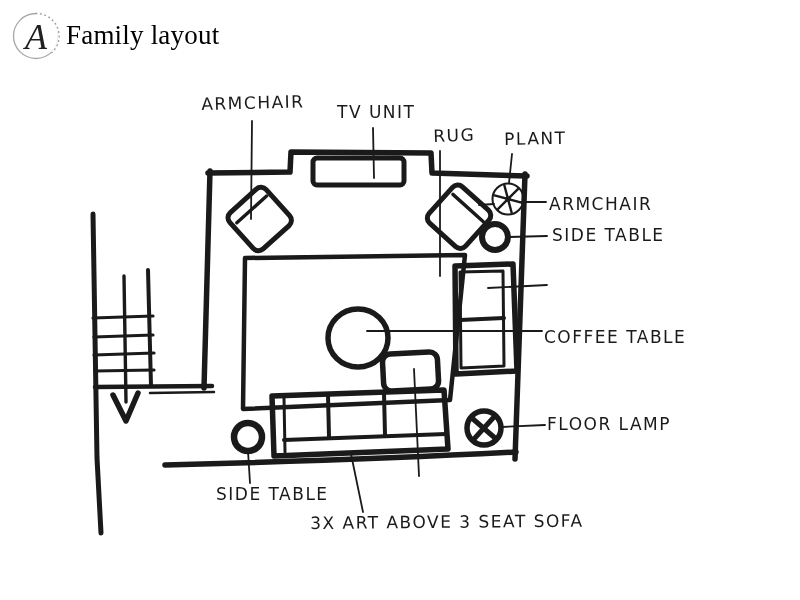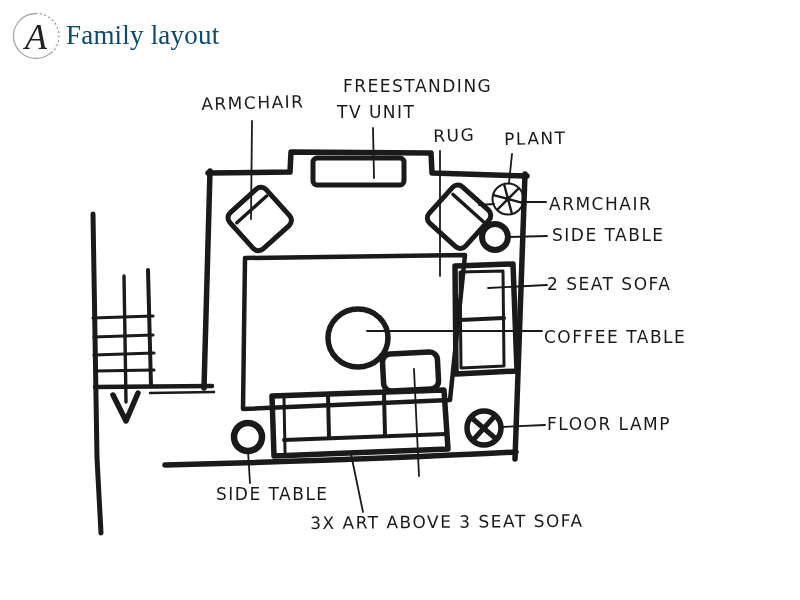--- a/index.html
+++ b/index.html
@@ -10,21 +10,21 @@
     background: var(--paper);
     font-family: "DejaVu Sans", sans-serif;
   }
   .page { position:relative; width:800px; height:600px; background:var(--paper); }
 
   
   .logo { position:absolute; left:11px; top:11px; }
   .page-title {
     position:absolute; left:66px; top:20px;
     font-family:"Liberation Serif", serif;
-    font-size:27px; color:#0c4a6e; letter-spacing:0.2px;
+    font-size:27px; color:#000000; letter-spacing:0.2px;
     white-space:nowrap;
   }
 
   
   .plan { position:absolute; left:0; top:0; }
   .plan path, .plan rect, .plan circle, .plan ellipse {
     stroke: var(--ink); fill: none;
     stroke-linecap: round; stroke-linejoin: round;
   }
   .w18{stroke-width:1.8} .w24{stroke-width:2.4} .w25{stroke-width:2.5}
@@ -157,25 +157,23 @@
     <g>
       <circle class="fill-ink" cx="508" cy="199" r="15.5" stroke-width="2"></circle>
       <path class="w24 stroke-paper" d="M 494.5,195.4 L 521.5,202.6"></path>
       <path class="w24 stroke-paper" d="M 504.4,185.5 L 511.6,212.5"></path>
       <path class="w24 stroke-paper" d="M 517.9,189.1 L 498.1,208.9"></path>
       <circle class="nostroke" cx="508" cy="199" r="2.2" fill="var(--paper)"></circle>
     </g>
   </svg>
 
   <div class="lbl" style="left:201px; top:94px; transform:rotate(-1.5deg)">ARMCHAIR</div>
-  <div class="lbl" style="left:343px; top:76px">FREESTANDING</div>
   <div class="lbl" style="left:337px; top:102px">TV UNIT</div>
   <div class="lbl" style="left:433px; top:126px; transform:rotate(-2deg)">RUG</div>
   <div class="lbl" style="left:504px; top:129px; transform:rotate(-1deg)">PLANT</div>
   <div class="lbl" style="left:549px; top:194px">ARMCHAIR</div>
   <div class="lbl" style="left:552px; top:225px">SIDE TABLE</div>
-  <div class="lbl" style="left:547px; top:274px">2 SEAT SOFA</div>
   <div class="lbl" style="left:544px; top:327px">COFFEE TABLE</div>
   <div class="lbl" style="left:547px; top:414px">FLOOR LAMP</div>
   <div class="lbl" style="left:216px; top:484px">SIDE TABLE</div>
   <div class="lbl" style="left:310px; top:513px; transform:rotate(-0.5deg)">3X ART ABOVE 3 SEAT SOFA</div>
 
 </div>
 
 </body></html>

